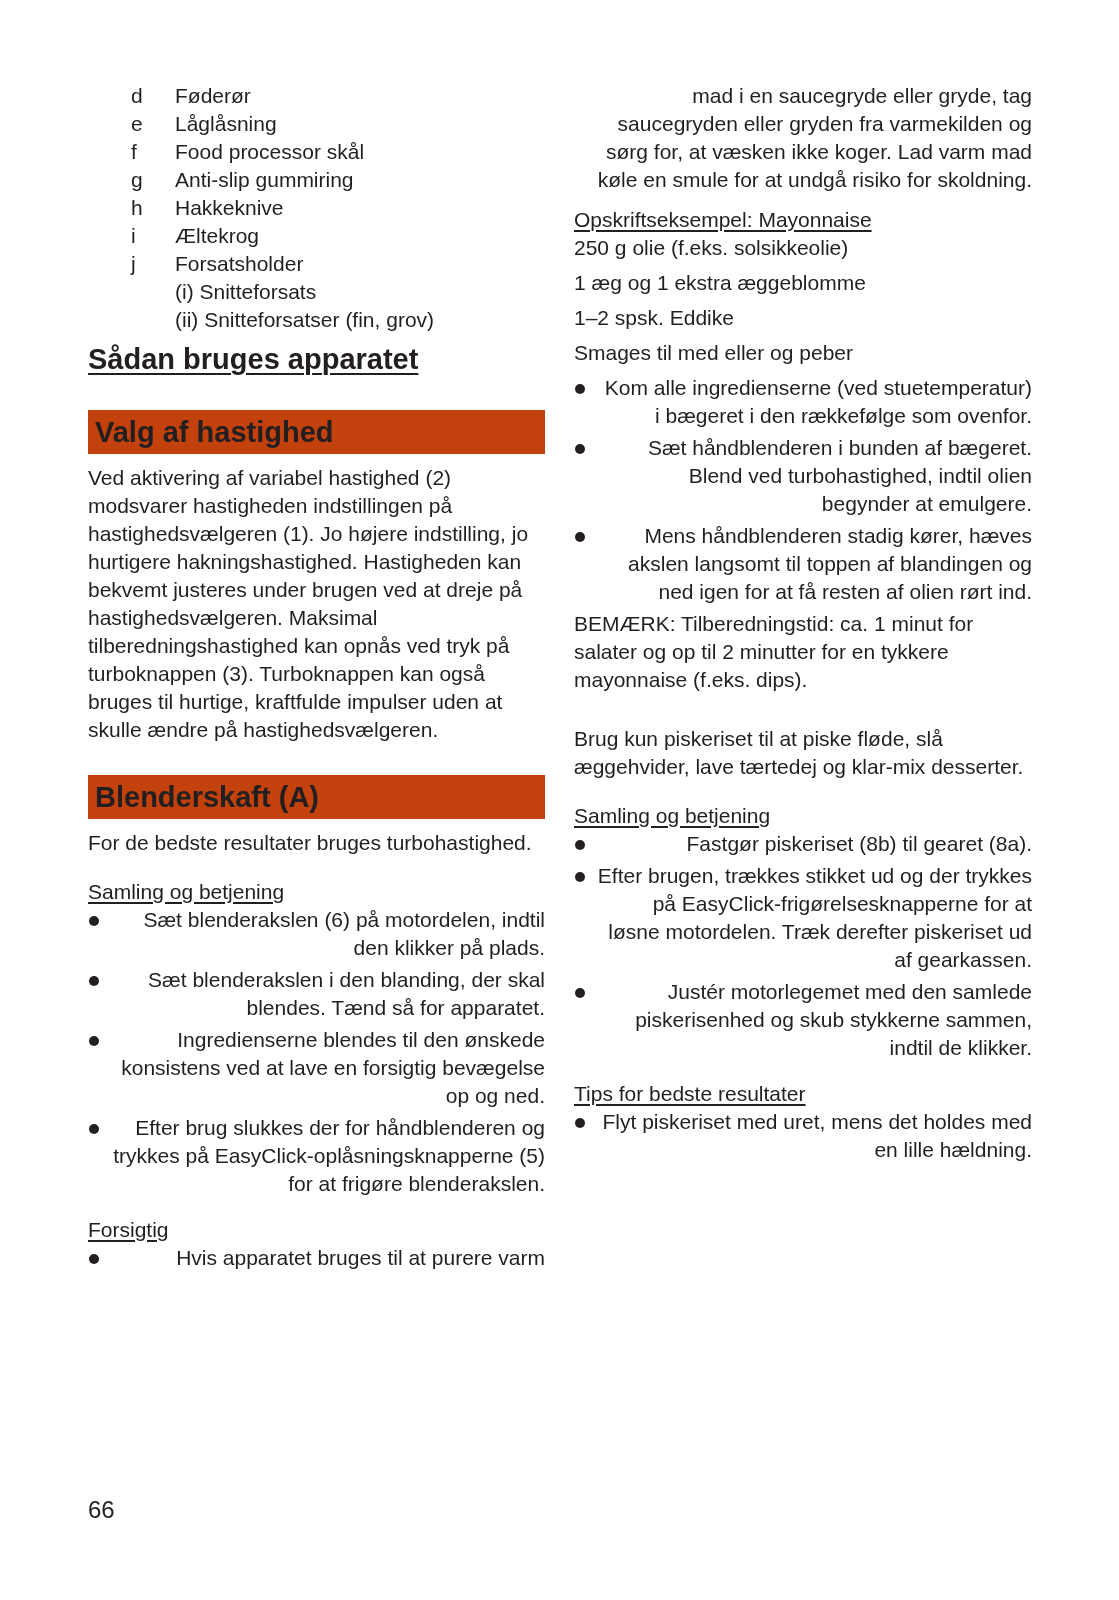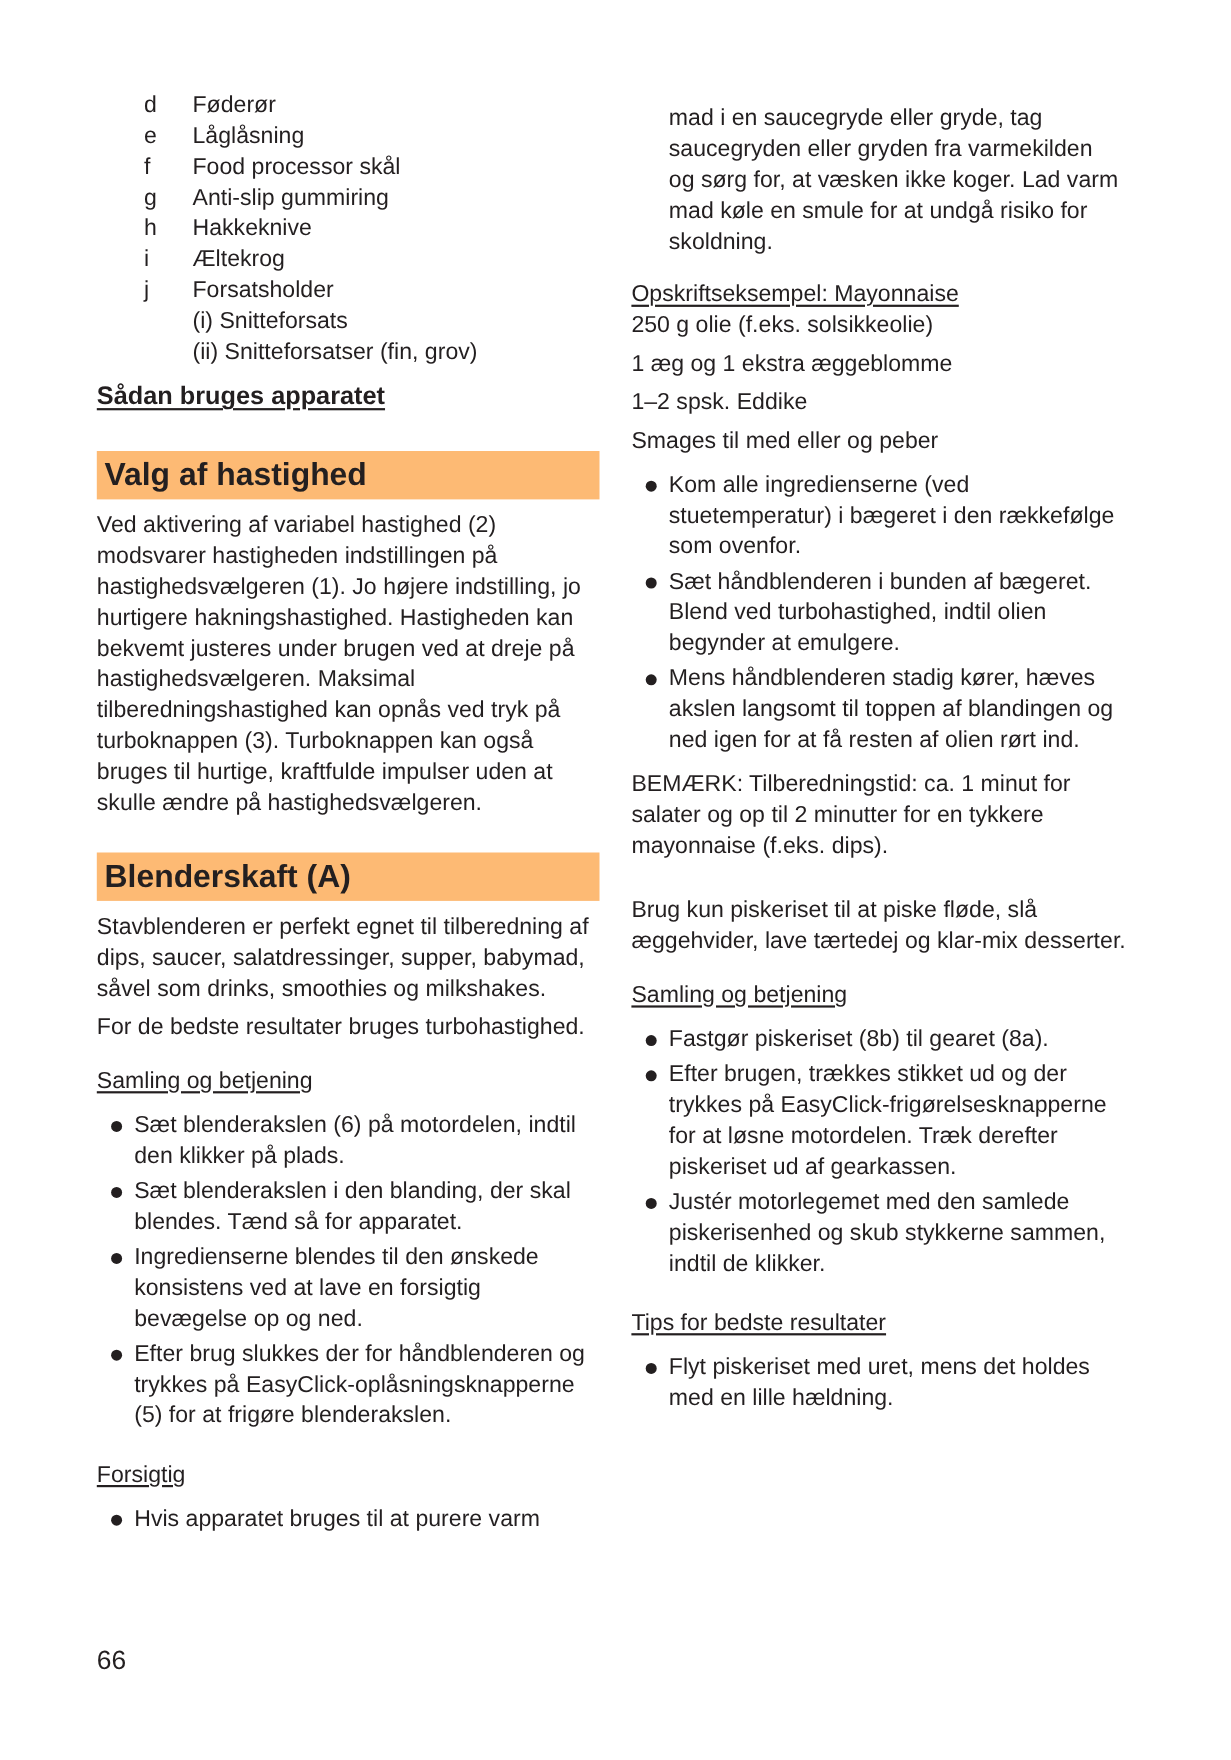--- a/index.html
+++ b/index.html
@@ -11,32 +11,32 @@
     .col { position: absolute; top: 82px; }
     .col-left { left: 88px; width: 457px; }
     .col-right { left: 574px; width: 458px; }
 
     .parts { margin: 0; padding: 0 0 0 43px; list-style: none; }
     .parts li { display: flex; height: 28px; }
     .parts .letter { width: 44px; flex: 0 0 44px; }
     .parts .sub { padding-left: 44px; height: 28px; }
 
     .h1 {
-      font-weight: bold; font-size: 23px; line-height: 34px;
+      font-weight: bold; font-size: 29px; line-height: 34px;
       text-decoration: underline; text-decoration-thickness: 2px;
       text-underline-offset: 4px;
       margin: 8px 0 34px 0;
     }
     .band {
-      background: #fdba74; font-weight: bold; font-size: 29px;
+      background: #c2410c; font-weight: bold; font-size: 29px;
       line-height: 44px; height: 44px; padding-left: 7px; margin: 0 0 10px 0;
     }
     p { margin: 0 0 7px 0; }
     .sub-h { text-decoration: underline; text-underline-offset: 3px; margin: 0; }
-    ul.bul { list-style: none; margin: 12px; padding: 0; }
+    ul.bul { list-style: none; margin: 0; padding: 0; text-align: right; }
     ul.bul li { position: relative; padding-left: 22px; margin-bottom: 4px; }
     ul.bul li::before {
       content: ""; position: absolute; left: 1px; top: 10px;
       width: 10px; height: 10px; border-radius: 50%; background: #231f20;
     }
     ul.bul li.cont { padding-left: 22px; }
     ul.bul li.cont::before { display: none; }
     .gap-sm { height: 14px; }
     .gap-md { height: 24px; }
     .page-num { position: absolute; left: 88px; top: 1496px; font-size: 24px; }
@@ -78,21 +78,20 @@
     <div class="sub">(ii) Snitteforsatser (fin, grov)</div>
   </ul>
 
   <div class="h1">Sådan bruges apparatet</div>
 
   <div class="band">Valg af hastighed</div>
   <p>Ved aktivering af variabel hastighed (2) modsvarer hastigheden indstillingen på hastighedsvælgeren (1). Jo højere indstilling, jo hurtigere hakningshastighed. Hastigheden kan bekvemt justeres under brugen ved at dreje på hastighedsvælgeren. Maksimal tilberedningshastighed kan opnås ved tryk på turboknappen (3). Turboknappen kan også bruges til hurtige, kraftfulde impulser uden at skulle ændre på hastighedsvælgeren.</p>
 
   <div class="gap-md"></div>
   <div class="band">Blenderskaft (A)</div>
-  <p>Stavblenderen er perfekt egnet til tilberedning af dips, saucer, salatdressinger, supper, babymad, såvel som drinks, smoothies og milkshakes.</p>
   <p>For de bedste resultater bruges turbohastighed.</p>
 
   <div class="gap-sm"></div>
   <div class="sub-h">Samling og betjening</div>
   <ul class="bul">
     <li>Sæt blenderakslen (6) på motordelen, indtil den klikker på plads.</li>
     <li>Sæt blenderakslen i den blanding, der skal blendes. Tænd så for apparatet.</li>
     <li>Ingredienserne blendes til den ønskede konsistens ved at lave en forsigtig bevægelse op og ned.</li>
     <li>Efter brug slukkes der for håndblenderen og trykkes på EasyClick-oplåsningsknapperne (5) for at frigøre blenderakslen.</li>
   </ul>

